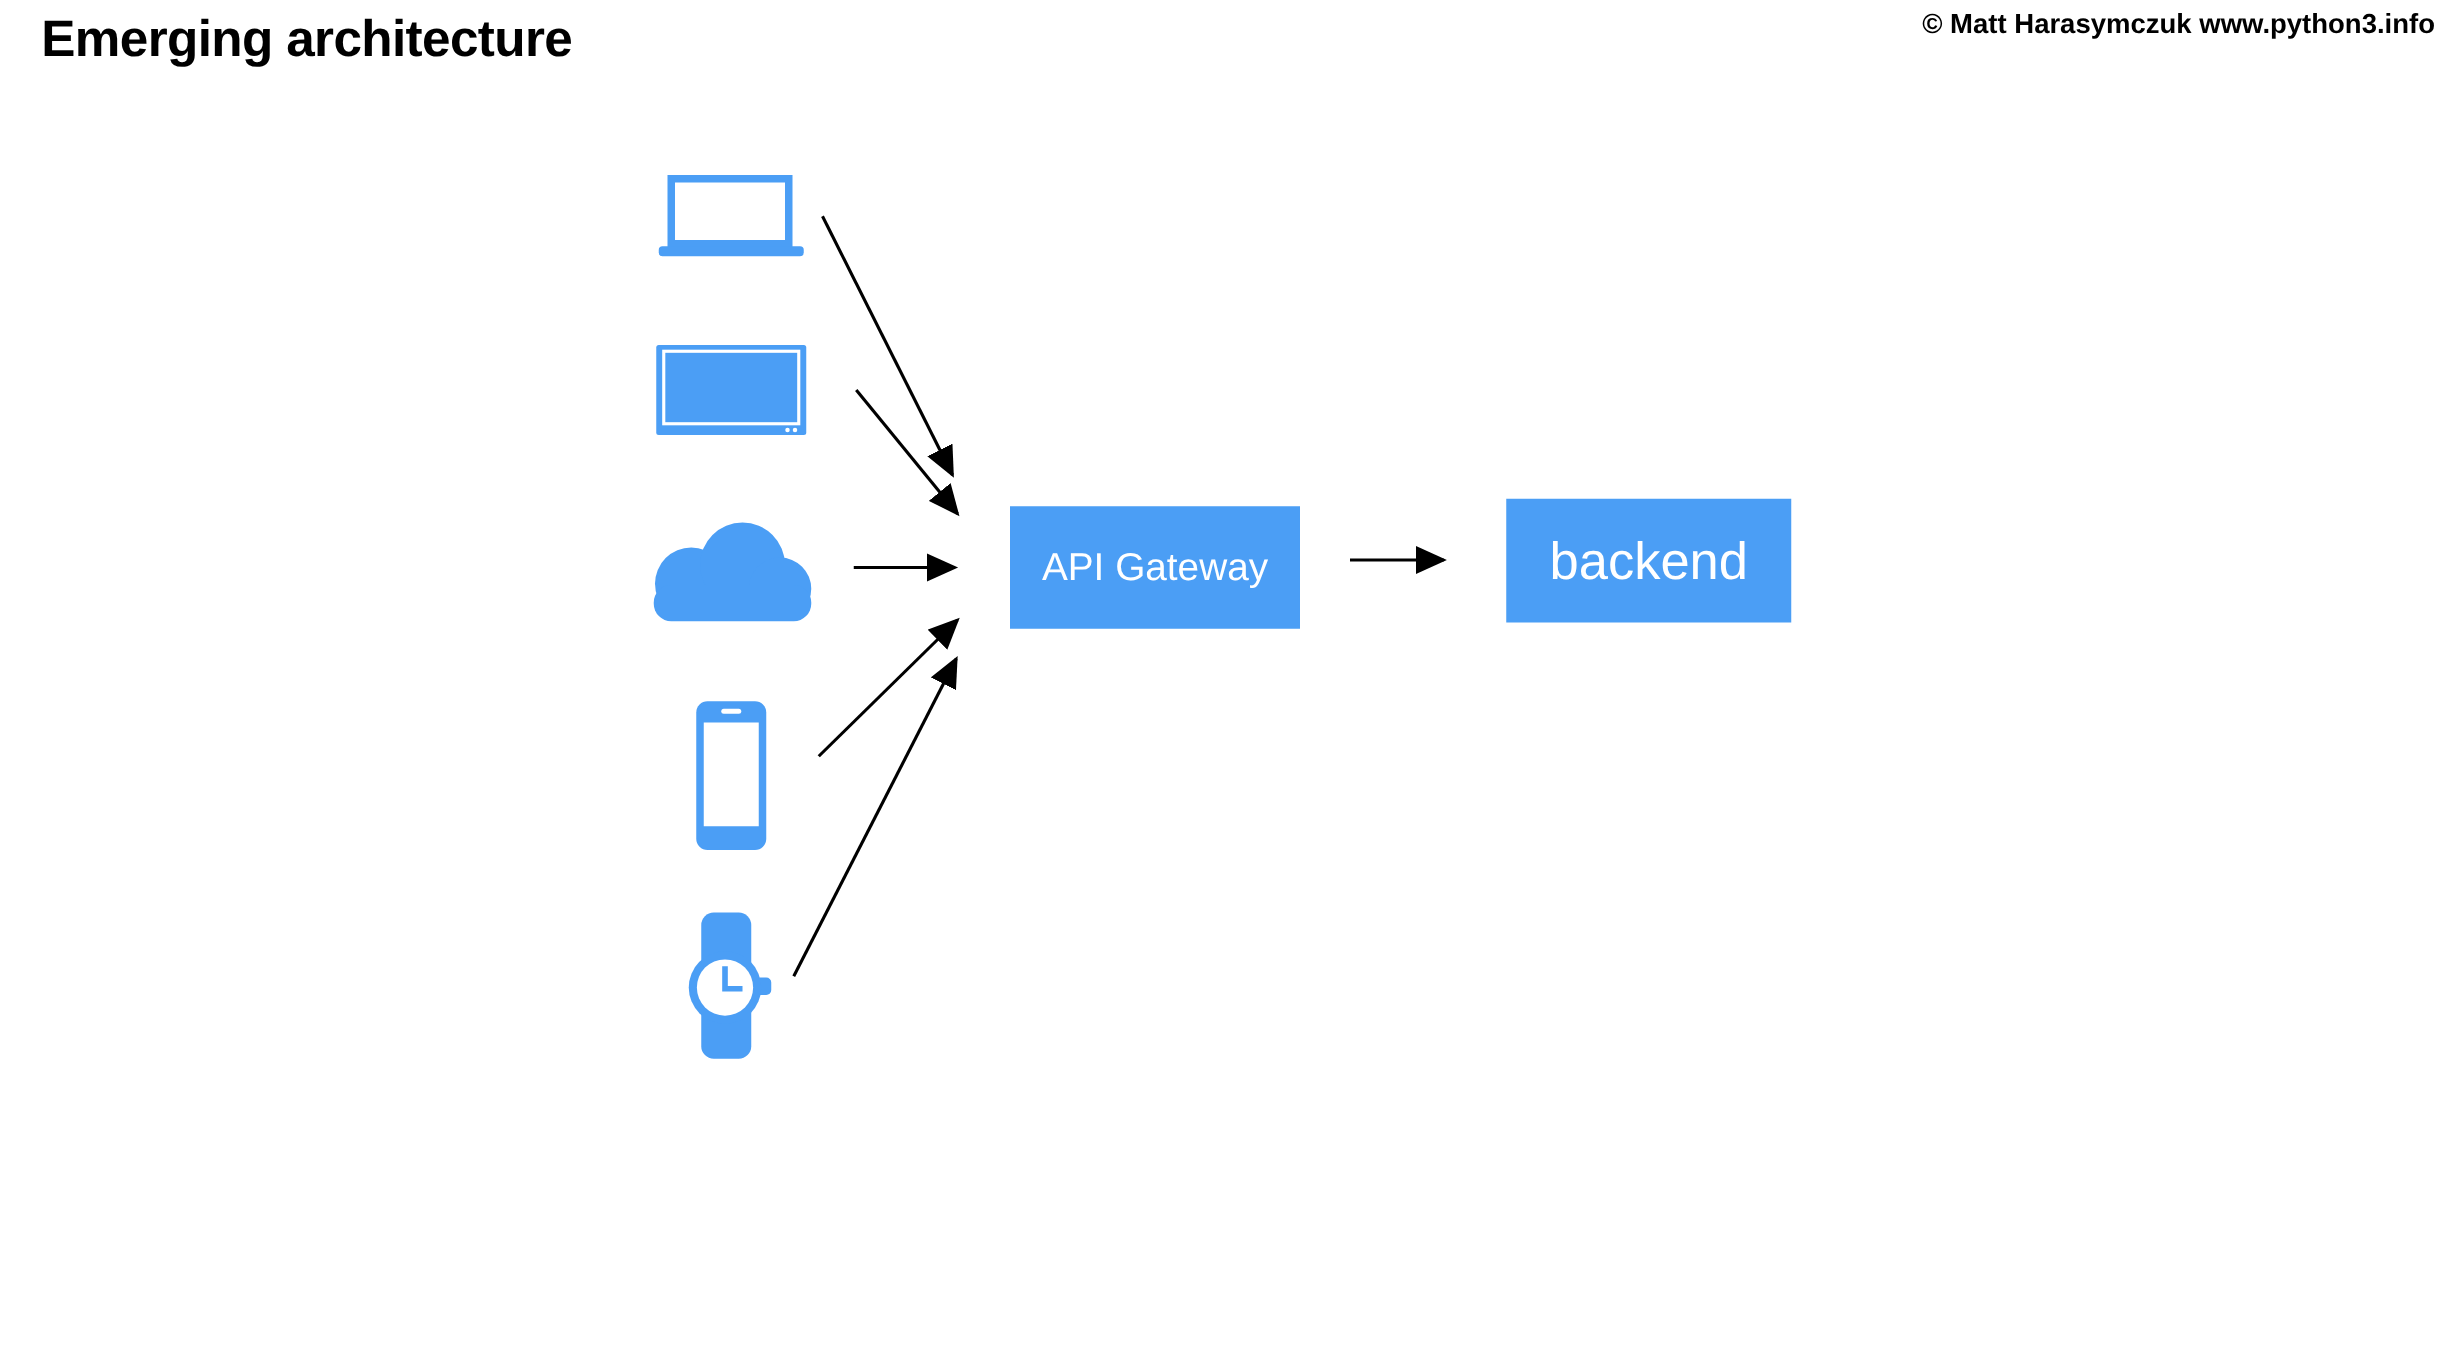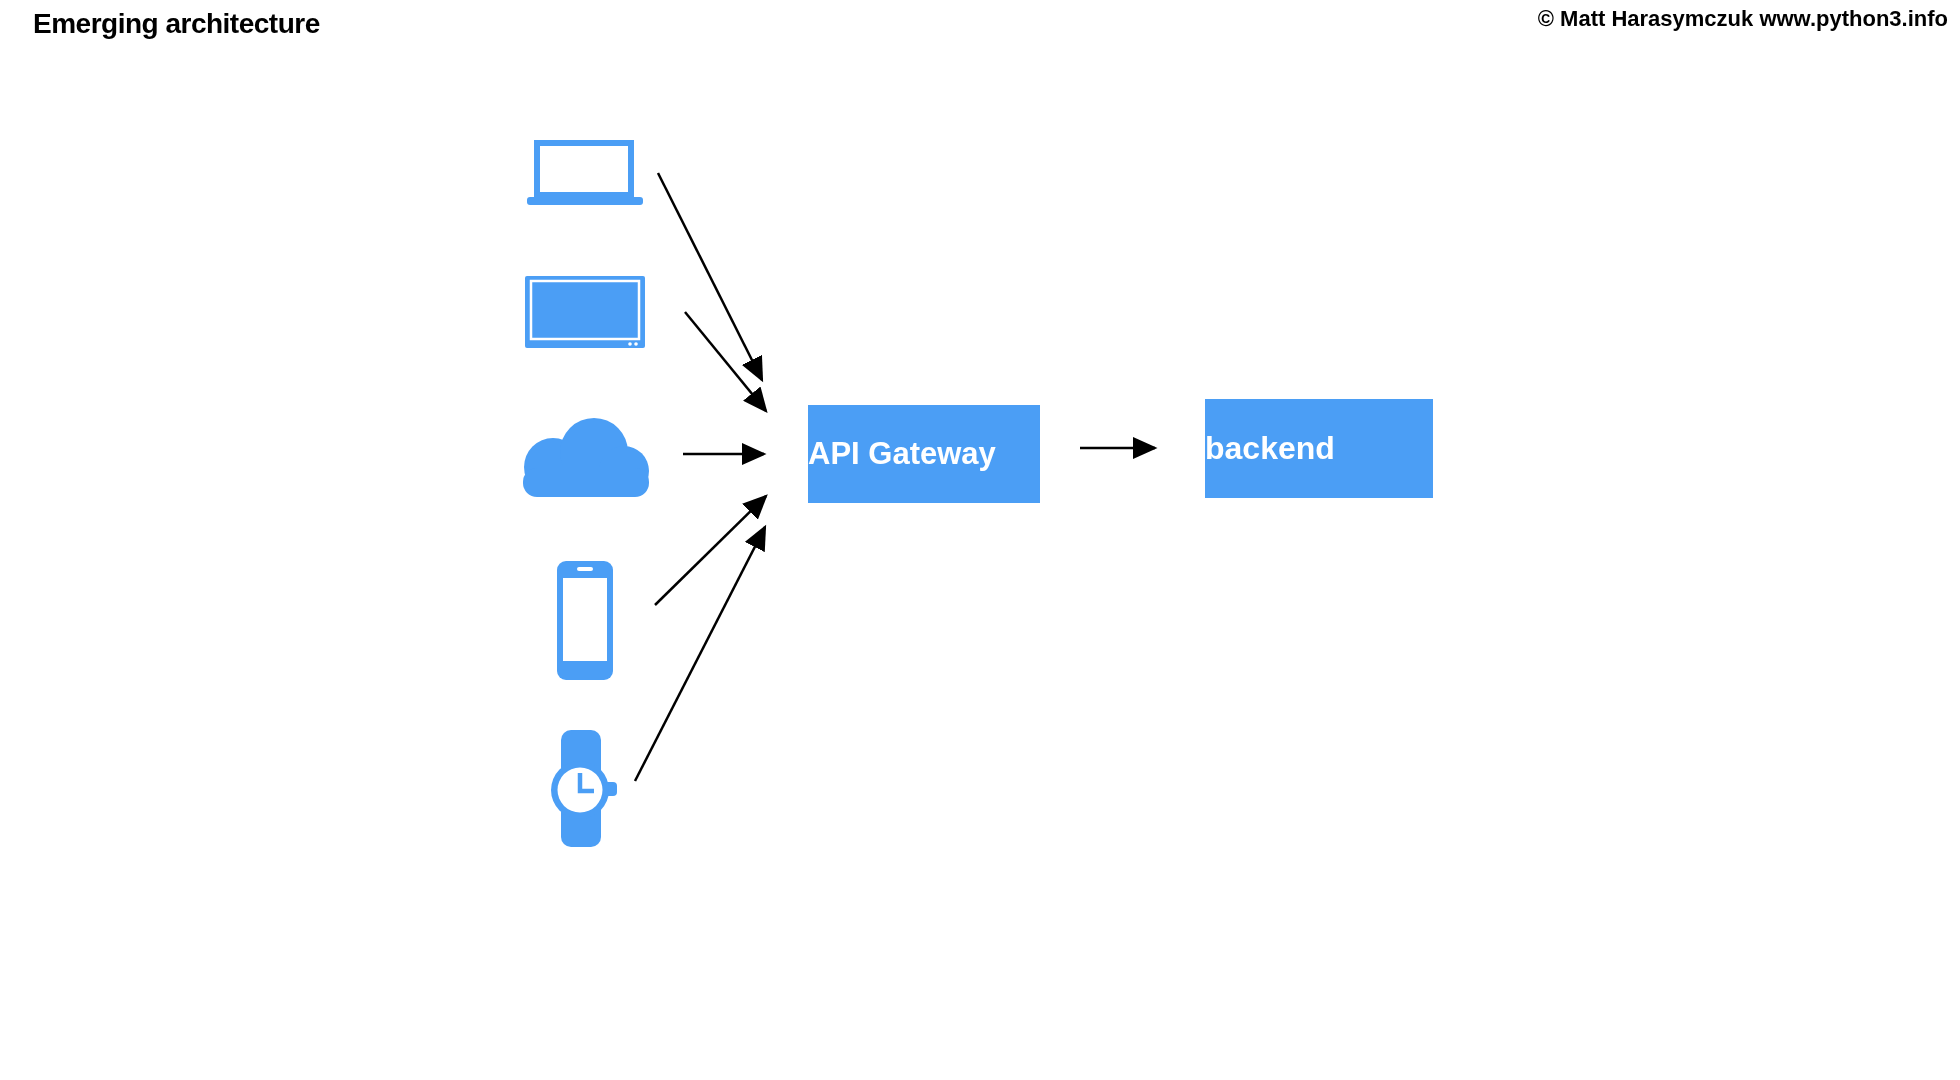--- a/index.html
+++ b/index.html
@@ -15,21 +15,21 @@
     height: 1080px;
     background: var(--background);
     font-family: "Liberation Sans", sans-serif;
     overflow: hidden;
     position: relative;
   }
   .page-title {
     position: absolute;
     left: 33px;
     top: 8px;
-    font-size: 28px;
+    font-size: 41px;
     font-weight: bold;
     color: var(--title-black);
     letter-spacing: -0.5px;
     white-space: nowrap;
   }
   .copyright {
     position: absolute;
     right: 12px;
     top: 6px;
     font-size: 22px;
@@ -53,36 +53,36 @@
     stroke-width: 2.5;
     fill: none;
   }
   .arrow-head { fill: var(--arrow-black); }
   .node {
     position: absolute;
     background: var(--accent-blue);
     color: var(--box-text-white);
     display: flex;
     align-items: center;
-    justify-content: flex-start;
-    font-weight: bold;
+    justify-content: center;
+    font-weight: normal;
   }
   .node-api-gateway {
     left: 808px;
     top: 405px;
     width: 232px;
     height: 98px;
     font-size: 31px;
   }
   .node-backend {
     left: 1205px;
     top: 399px;
     width: 228px;
     height: 99px;
-    font-size: 32px;
+    font-size: 42px;
   }
 </style>
 </head>
 <body>
 
 <h1 class="page-title">Emerging architecture</h1>
 <div class="copyright">© Matt Harasymczuk www.python3.info</div>
 
 <svg class="diagram-canvas" viewBox="0 0 1960 1080">
   <defs>

